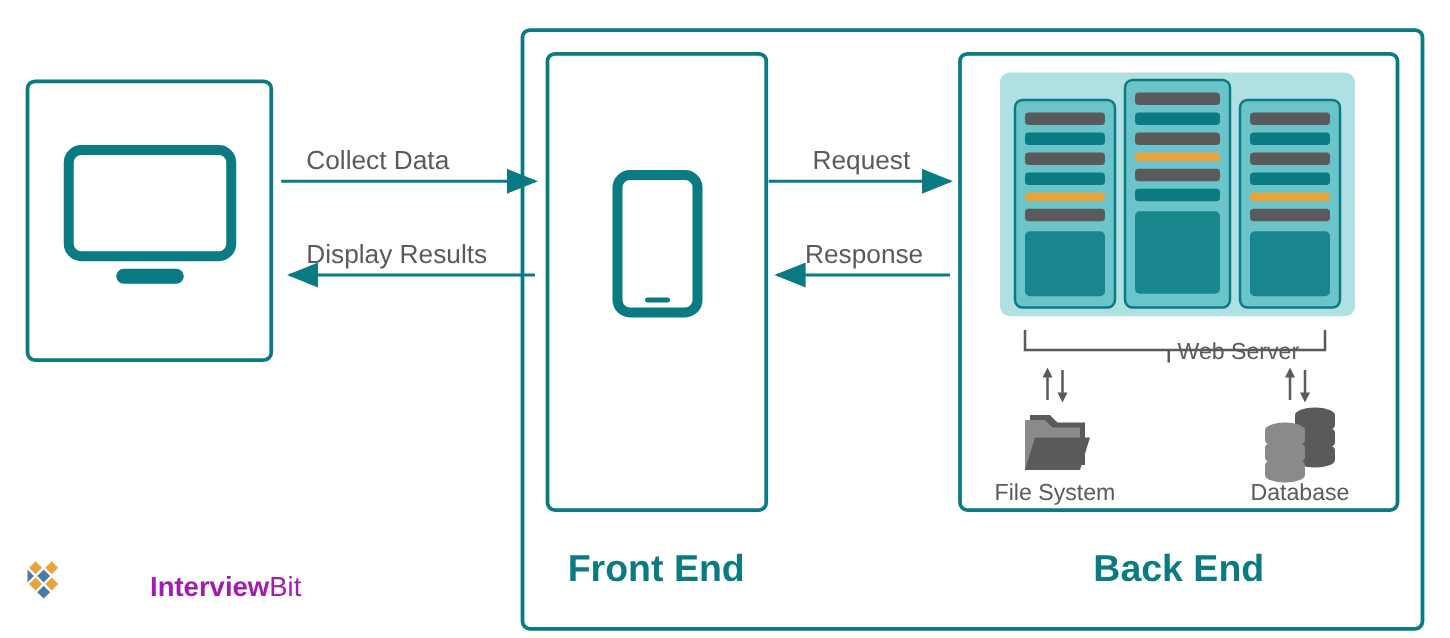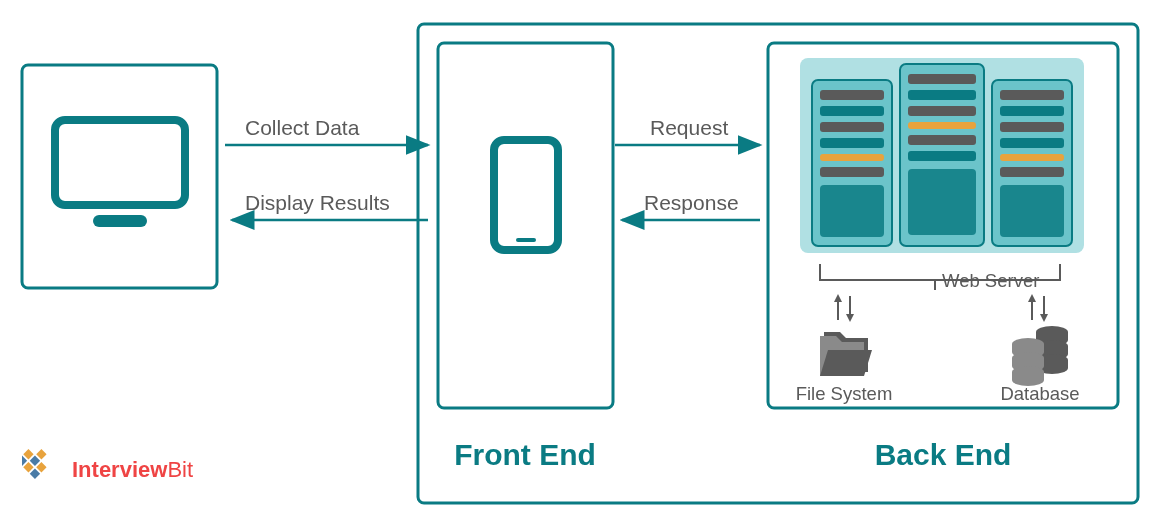--- a/index.html
+++ b/index.html
@@ -43,21 +43,22 @@
     display: flex;
     align-items: center;
     gap: 6px;
   }
   .brand .logo {
     width: 44px;
     height: 44px;
   }
   .brand .text {
     font-size: 22px;
-    color: #ef4444;
+    color: #a21caf;
+    margin-left: 48px;
   }
   .brand .text b { font-weight: 700; }
 </style>
 </head>
 <body>
 
 <svg width="1160" height="510" viewBox="0 0 1160 510">
   <defs>
     <marker id="arrowhead" markerWidth="10" markerHeight="8" refX="9" refY="4" orient="auto">
       <polygon points="0 0, 10 4, 0 8" fill="var(--teal)"></polygon>

